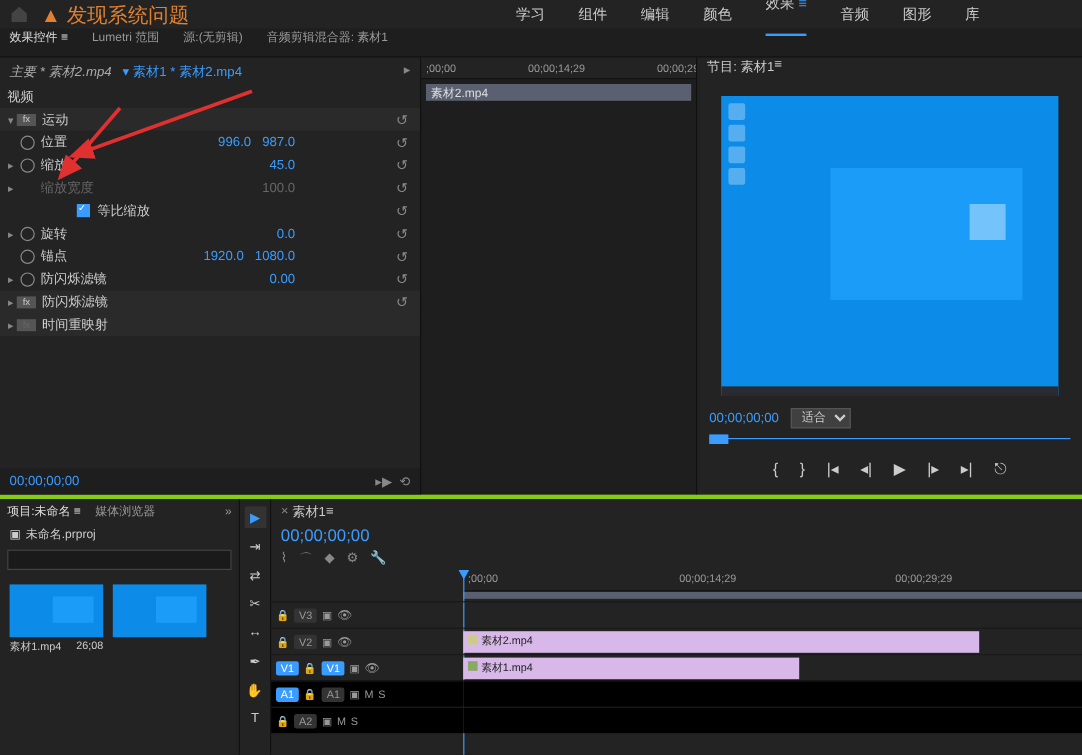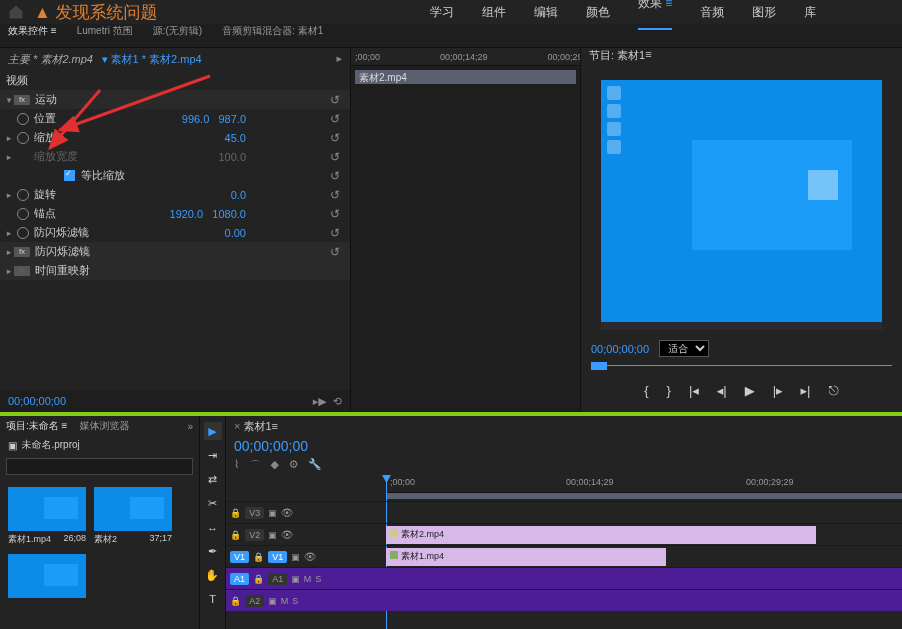--- a/index.html
+++ b/index.html
@@ -49,21 +49,21 @@
 .srcmon .clip { margin:4px; height:14px; background:#5a6070; font-size:10px; padding:1px 4px; color:#ddd; }
 
 
 .preview .head { height:22px; display:flex; align-items:flex-start; padding:0 8px; font-size:11px; color:#ccc; }
 .preview .screen { margin:10px 20px 6px 20px; height:250px; background:#0c8ce8; position:relative; overflow:hidden; }
 .preview .inner { position:absolute; right:30px; top:60px; width:160px; height:110px; background:#1a9cf8; }
 .preview .inner .win { position:absolute; right:14px; top:30px; width:30px; height:30px; background:rgba(255,255,255,.4); }
 .preview .taskbar { position:absolute; bottom:0; left:0; right:0; height:8px; background:#2a2a30; }
 .preview .controls { display:flex; align-items:center; padding:4px 10px; gap:10px; font-size:11px; }
 .preview .controls .tc { color:#3a9cff; }
-.preview .controls select { background:#000000; color:#ccc; border:1px solid #555; font-size:10px; padding:1px 4px; }
+.preview .controls select { background:#404040; color:#ccc; border:1px solid #555; font-size:10px; padding:1px 4px; }
 .preview .playbar { height:8px; margin:4px 10px; border-top:1px solid #3a9cff; position:relative; }
 .preview .playbar .head { position:absolute; left:0; top:-4px; width:6px; height:8px; background:#3a9cff; }
 .preview .transport { display:flex; justify-content:center; gap:18px; padding:6px; color:#ccc; font-size:13px; }
 .preview .transport span { cursor:pointer; }
 
 
 .row2 { display:flex; height:280px; border-top:4px solid #84cc16; }
 .project { width:200px; background:#232323; border-right:1px solid #111; }
 .tools { width:26px; background:#232323; border-right:1px solid #111; display:flex; flex-direction:column; align-items:center; gap:6px; padding-top:6px; }
 .tools .tool { width:18px; height:18px; display:flex; align-items:center; justify-content:center; color:#ccc; font-size:11px; cursor:pointer; }
@@ -96,21 +96,21 @@
 .timeline .track { height:22px; display:flex; align-items:center; border-top:1px solid #1a1a1a; }
 .timeline .trackhead .track { padding:0 4px; gap:4px; font-size:9px; color:#999; }
 .timeline .trackhead .tag { background:#333; padding:1px 4px; border-radius:2px; }
 .timeline .trackhead .tag.active { background:#3a9cff; color:#fff; }
 .timeline .tracks .track { position:relative; }
 .timeline .clip { position:absolute; top:2px; height:18px; font-size:9px; padding:2px 4px; color:#222; }
 .timeline .clip.v2 { background:#d8b8e8; left:0; width:430px; }
 .timeline .clip.v1 { background:#d8b8e8; left:0; width:280px; }
 .timeline .clip .ico { display:inline-block; width:8px; height:8px; background:#8a6; margin-right:3px; }
 .timeline .clip.v2 .ico { background:#cc8; }
-.timeline .atrack { background:#4c1d95; }
+.timeline .atrack { background:#000000; }
 .lock { font-size:9px; }
 .eye { font-size:10px; }
 
 
 .arrow { position:absolute; pointer-events:none; z-index:50; }
 .arrow svg { overflow:visible; }
 </style>
 </head>
 <body>
 
@@ -279,29 +279,20 @@
       </div>
     <div class="search"><input type="text" placeholder="" style=""></div>
     <div class="bins">
       <div class="bin">
         <div class="thumb">
             <div class="mini"></div>
           </div>
         <div class="cap">
             <span>素材1.mp4</span>
             <span>26;08</span>
-          </div>
-      </div>
-      <div class="bin">
-        <div class="thumb">
-            <div class="mini"></div>
-          </div>
-        <div class="cap">
-            <span>素材2</span>
-            <span>37;17</span>
           </div>
       </div>
       <div class="bin">
         <div class="thumb">
             <div class="mini"></div>
           </div>
       </div>
     </div>
   </div>
 

